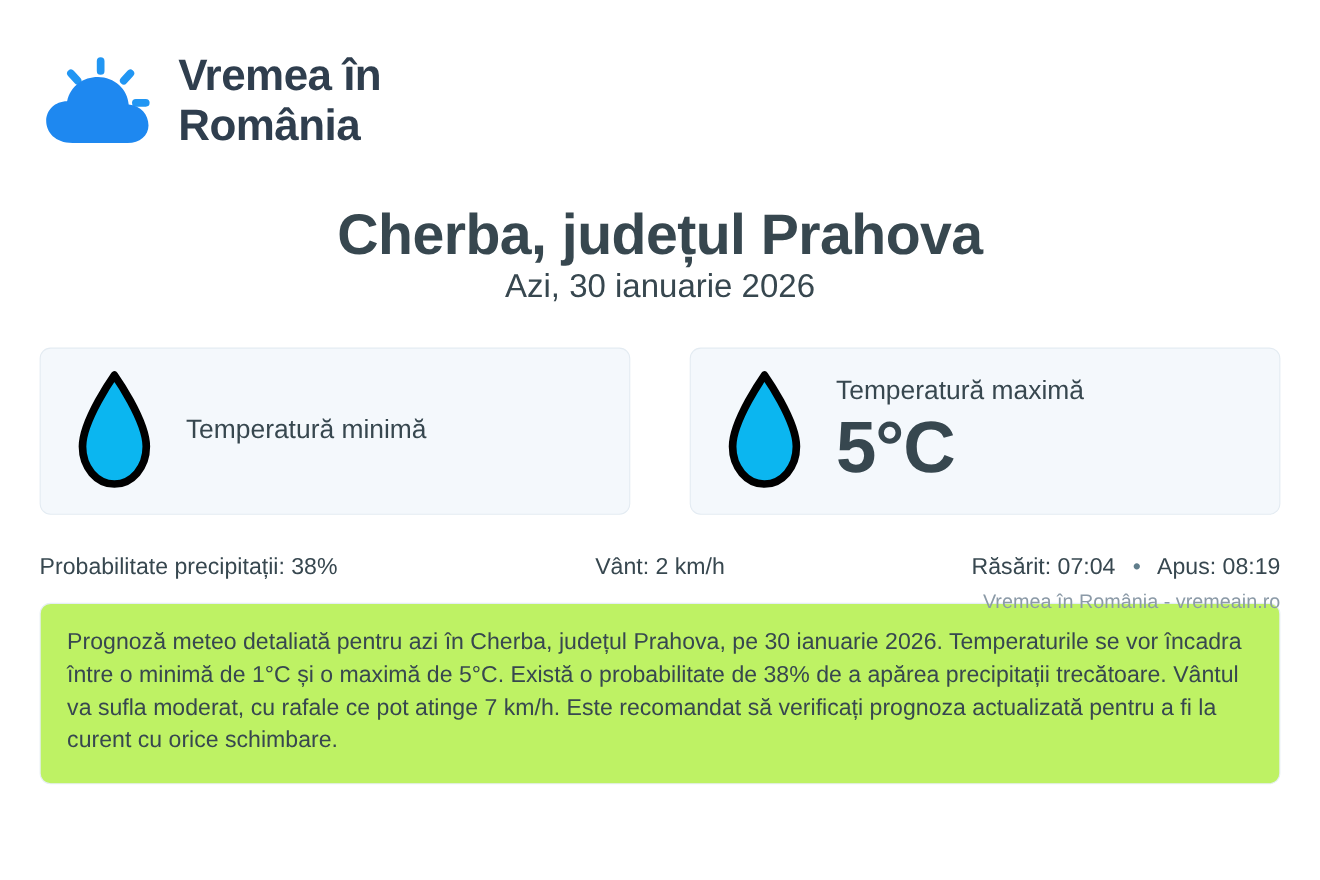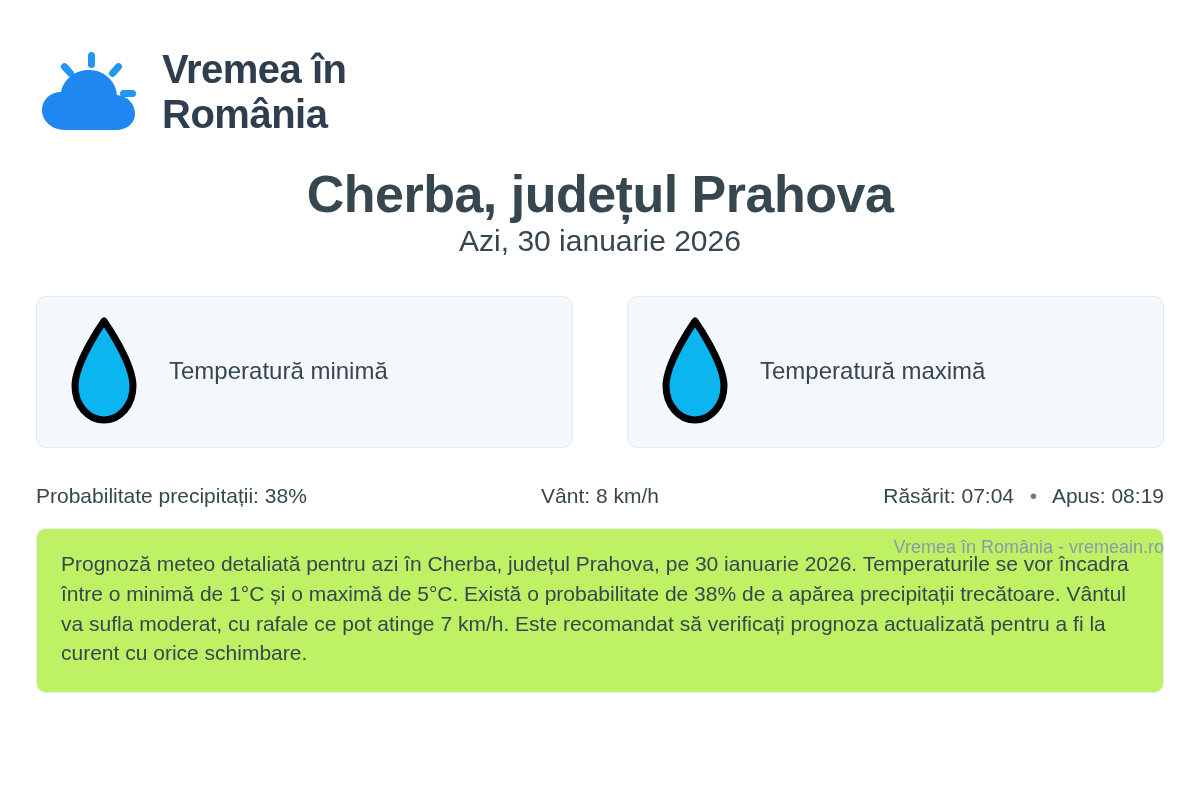--- a/index.html
+++ b/index.html
@@ -39,21 +39,21 @@
     color: #2f3e4e;
     letter-spacing: -0.5px;
   }
 
   
   .city {
     text-align: center;
     font-size: 52px;
     font-weight: bold;
     color: #37474f;
-    margin-top: 26px;
+    margin-top: 46px;
     letter-spacing: -0.5px;
   }
   .date {
     text-align: center;
     font-size: 30px;
     color: #37474f;
     font-weight: normal;
   }
 
   
@@ -167,28 +167,29 @@
     </div>
 
     <div class="card">
       <div class="drop">
         <svg width="74" height="112" viewBox="0 0 74 112" aria-hidden="true">
           <path d="M37 5 C37 5 8 46 8 70 C8 89 21 104 37 104 C53 104 66 89 66 70 C66 46 37 5 37 5 Z" fill="#0bb6f0" stroke="#000000" stroke-width="7" stroke-linejoin="round"></path>
         </svg>
       </div>
       <div class="card-text">
         <div class="card-label">Temperatură maximă</div>
+        <div class="card-value">5°C</div>
       </div>
     </div>
 
   </div>
 
   <div class="stats">
     <div class="stat-left">Probabilitate precipitații: 38%</div>
-    <div class="stat-center">Vânt: 8 km/h</div>
+    <div class="stat-center">Vânt: 2 km/h</div>
     <div class="stat-right">
       <span>Răsărit: 07:04</span>
       <span class="dot-sep">•</span>
       <span>Apus: 08:19</span>
     </div>
   </div>
 
   <div class="desc">Prognoză meteo detaliată pentru azi în Cherba, județul Prahova, pe 30 ianuarie 2026. Temperaturile se vor încadra între o minimă de 1°C și o maximă de 5°C. Există o probabilitate de 38% de a apărea precipitații trecătoare. Vântul va sufla moderat, cu rafale ce pot atinge 7 km/h. Este recomandat să verificați prognoza actualizată pentru a fi la curent cu orice schimbare.</div>
 
   <div class="footer">Vremea în România - vremeain.ro</div>

